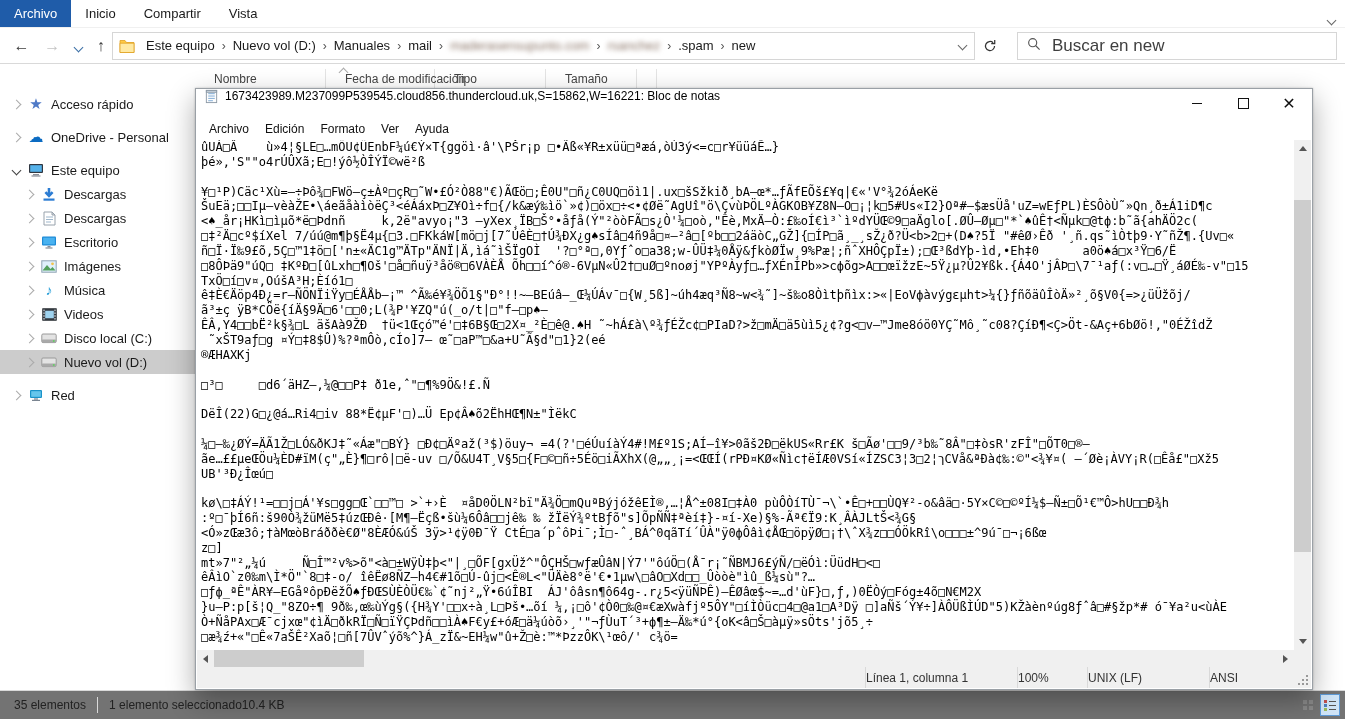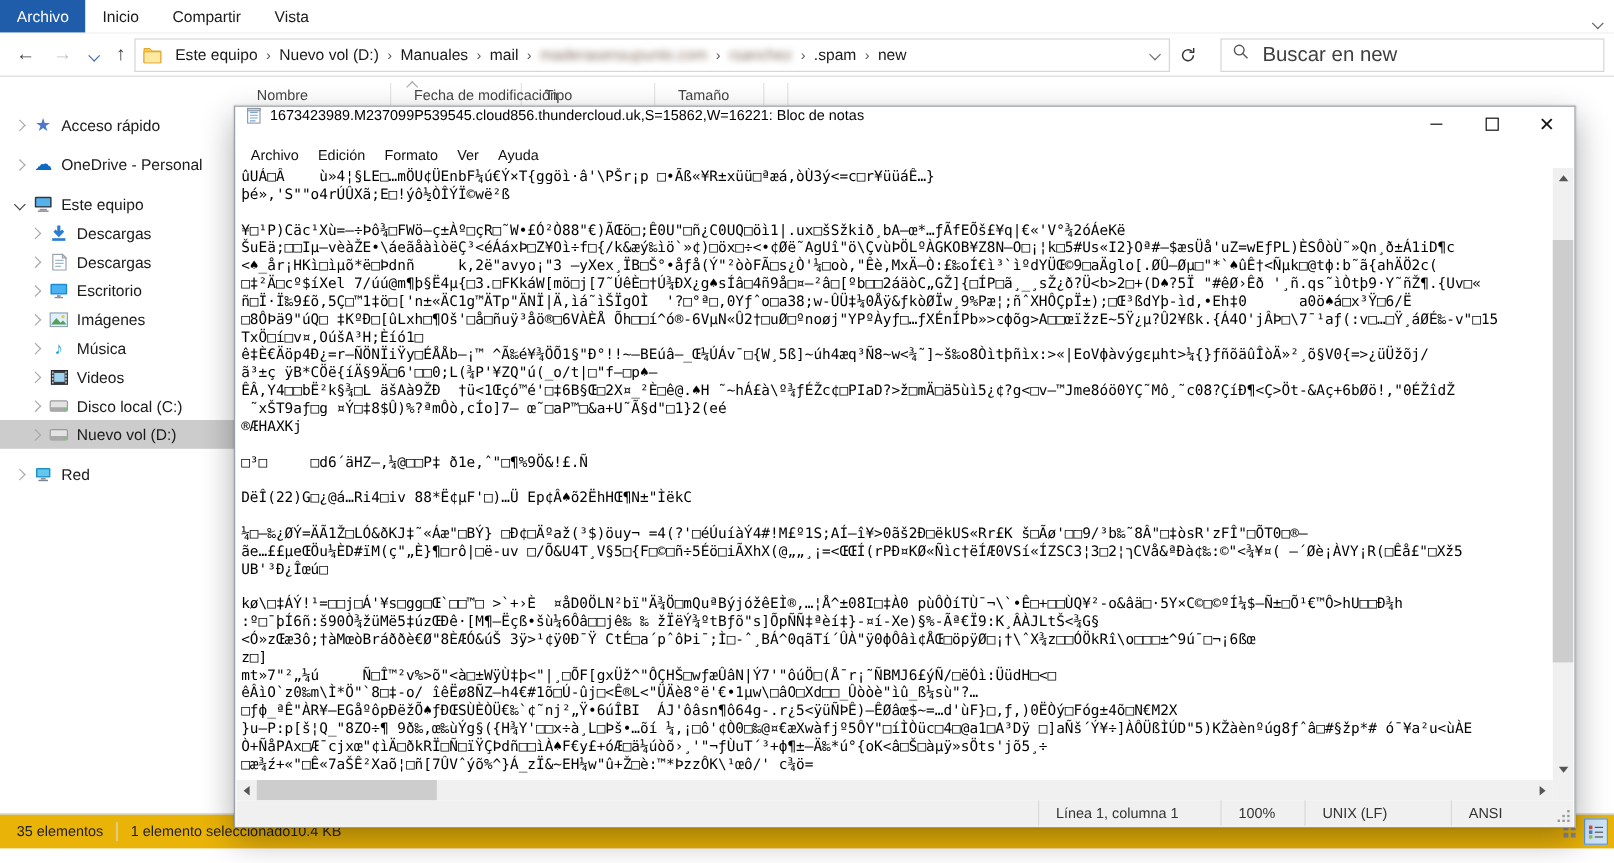--- a/index.html
+++ b/index.html
@@ -53,21 +53,21 @@
   .filelist{flex:1;position:relative;}
   .col-headers{display:flex;height:23px;align-items:center;font-size:12px;color:#444;margin-top:4px;position:relative;}
   .colh{box-sizing:border-box;padding-left:8px;border-right:1px solid #e4e4e4;height:19px;display:flex;align-items:center;white-space:nowrap;margin-left:11px;}
   .colh:nth-child(1){width:230px;padding-left:25px;}
   .colh:nth-child(2){width:120px;}
   .colh:nth-child(3){width:98px;}
   .colh:nth-child(4){width:100px;}
   .colh:nth-child(5){width:80px;}
   .sort-chev{position:absolute;top:-2px;left:145px;}
 
-  .exp-status{position:absolute;left:0;right:0;bottom:12px;height:29px;border-top:1px solid #d9d9d9;display:flex;align-items:center;font-size:12px;color:#222;padding-left:14px;background:#eab308;box-sizing:border-box;}
+  .exp-status{position:absolute;left:0;right:0;bottom:0;height:29px;border-top:1px solid #d9d9d9;display:flex;align-items:center;font-size:12px;color:#222;padding-left:14px;background:#737373;box-sizing:border-box;}
   .exp-sep{width:1px;height:16px;background:#d9d9d9;margin:0 11px;}
   .sel-size{margin-left:0;}
   .view-toggles{position:absolute;right:5px;top:3px;display:flex;gap:2px;}
   .vt{width:20px;height:22px;display:flex;align-items:center;justify-content:center;box-sizing:border-box;}
   .vt.active{background:#cfe4f7;border:1px solid #5e9ad6;}
 
   
   .notepad{position:absolute;left:195px;top:88px;width:1118px;height:602px;background:#fff;border:1px solid #9aa0a6;box-sizing:border-box;box-shadow:0 10px 26px rgba(0,0,0,.33),0 0 2px rgba(0,0,0,.22);}
   .np-title{height:29px;display:flex;align-items:flex-start;padding-left:8px;font-size:12px;color:#000;}
   .np-title .np-ico{margin-right:6px;display:flex;}
@@ -85,21 +85,21 @@
   .np-hscroll{position:absolute;left:1px;right:18px;bottom:22px;height:17px;background:#f0f0f0;}
   .np-corner{position:absolute;right:1px;width:17px;height:17px;bottom:22px;background:#f0f0f0;}
   .sb-btn{position:absolute;width:17px;height:17px;display:flex;align-items:center;justify-content:center;}
   .tri-up{width:0;height:0;border-left:4px solid transparent;border-right:4px solid transparent;border-bottom:5px solid #555;}
   .tri-down{width:0;height:0;border-left:4px solid transparent;border-right:4px solid transparent;border-top:5px solid #555;}
   .tri-left{width:0;height:0;border-top:4px solid transparent;border-bottom:4px solid transparent;border-right:5px solid #555;}
   .tri-right{width:0;height:0;border-top:4px solid transparent;border-bottom:4px solid transparent;border-left:5px solid #555;}
   .v-thumb{position:absolute;left:0;top:60px;height:352px;width:17px;background:#cdcdcd;}
   .h-thumb{position:absolute;top:0;left:17px;width:150px;height:17px;background:#cdcdcd;}
   .np-status{position:absolute;left:1px;right:1px;bottom:1px;height:21px;background:#f0f0f0;display:flex;align-items:center;font-size:12px;color:#333;}
-  .np-cell{height:100%;display:flex;align-items:center;box-sizing:border-box;border-left:1px solid #d9d9d9;padding-left:14px;white-space:nowrap;}
+  .np-cell{height:100%;display:flex;align-items:center;box-sizing:border-box;border-left:1px solid #d9d9d9;white-space:nowrap;}
   .np-cell.fill{flex:1;border-left:none;}
   .np-cell.c-cursor{width:152px;}
   .np-cell.c-zoom{width:70px;}
   .np-cell.c-eol{width:122px;}
   .np-cell.c-enc{width:84px;}
   .np-grip{width:18px;height:100%;position:relative;}
   .grip-dots{position:absolute;right:3px;bottom:3px;width:2px;height:2px;background:#999;
     box-shadow:-4px 0 #999,-8px 0 #999,0 -4px #999,-4px -4px #999,0 -8px #999;}
 </style>
 </head>

